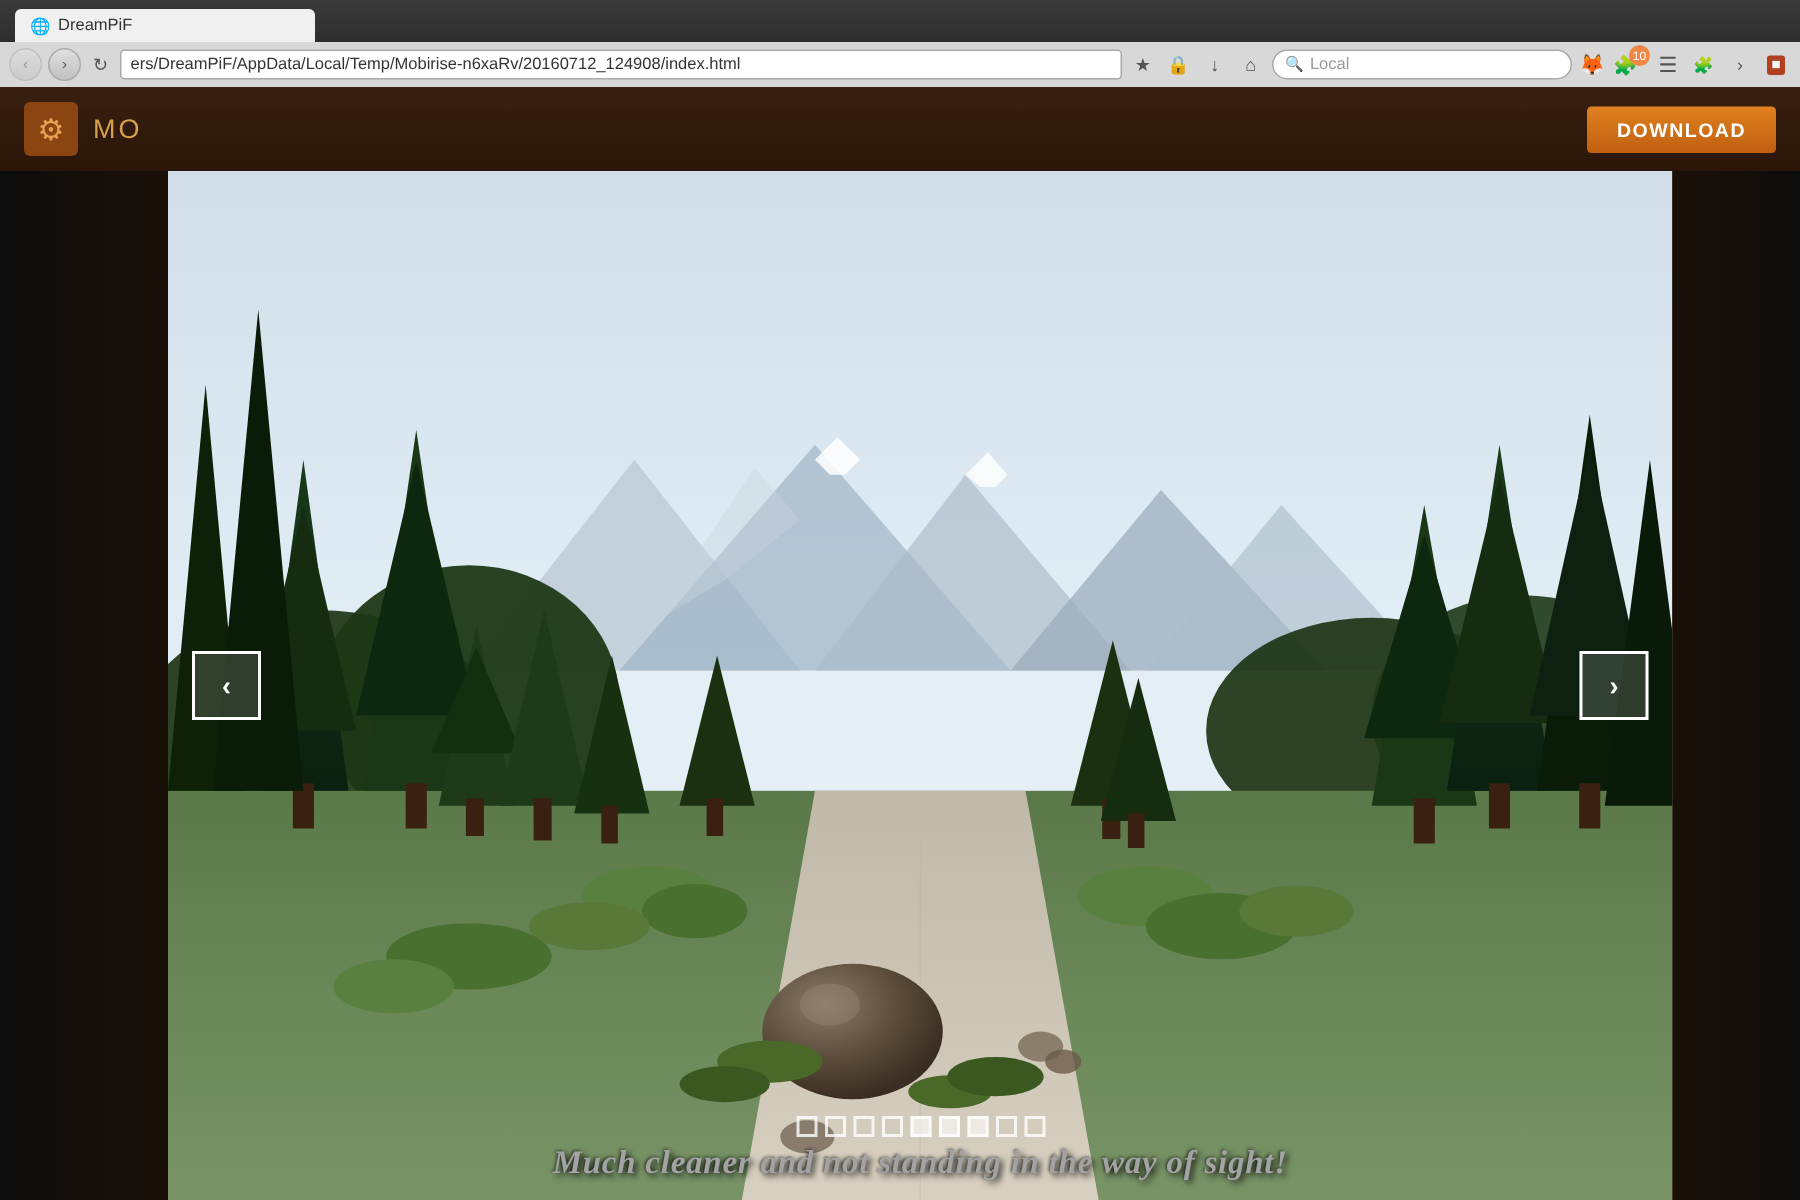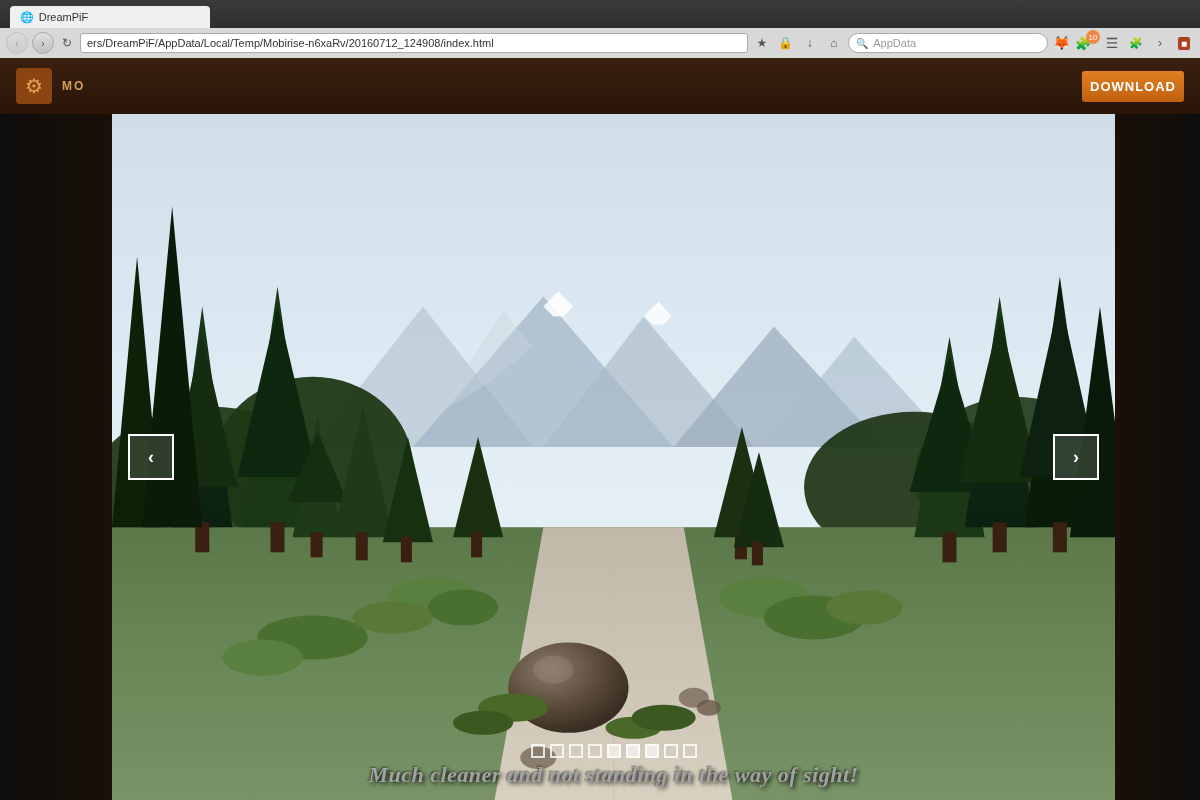--- a/index.html
+++ b/index.html
@@ -204,37 +204,37 @@
       border-radius: 4px;
       display: flex;
       align-items: center;
       justify-content: center;
       font-size: 20px;
       color: #e8a050;
       margin-right: 10px;
     }
 
     .app-logo-text {
-      font-size: 12px;
-      font-weight: bold;
+      font-size: 18px;
+      font-weight: normal;
       color: #d4a050;
       letter-spacing: 2px;
     }
 
     .app-header-right {
       margin-left: auto;
       display: flex;
       align-items: center;
       gap: 8px;
     }
 
     .download-btn {
       background: linear-gradient(to bottom, #e08020, #c06010);
       color: white;
-      padding: 8px 8px;
+      padding: 8px 20px;
       border: none;
       border-radius: 3px;
       font-size: 13px;
       font-weight: bold;
       cursor: pointer;
       letter-spacing: 1px;
     }
 
     
     .slider-container {
@@ -359,21 +359,21 @@
     </div>
     <div class="toolbar-icon-btn">
       <span>↓</span>
     </div>
     <div class="toolbar-icon-btn">
       <span>⌂</span>
     </div>
 
     <div class="search-bar">
       <span class="search-icon-small">🔍</span>
-      <span class="search-placeholder">AppData</span>
+      <span class="search-placeholder">Local</span>
     </div>
 
     <div class="toolbar-icon-btn">
       <span style="font-size:14px;">🦊</span>
     </div>
     <div style="display:flex; align-items:center;">
       <span style="font-size:13px;">🧩</span>
       <span class="badge">10</span>
     </div>
     <div class="toolbar-icon-btn">

